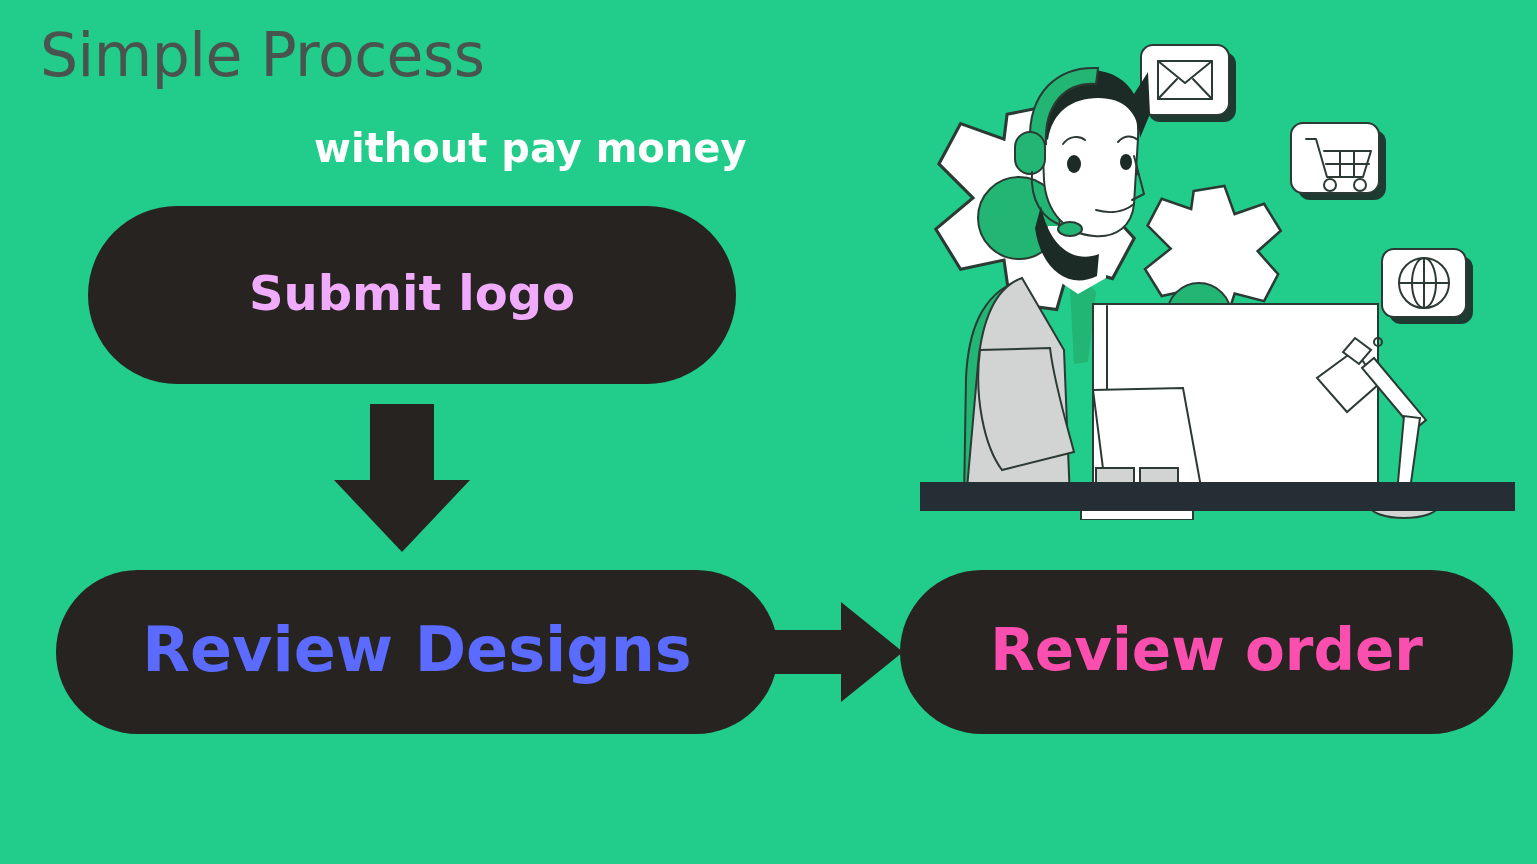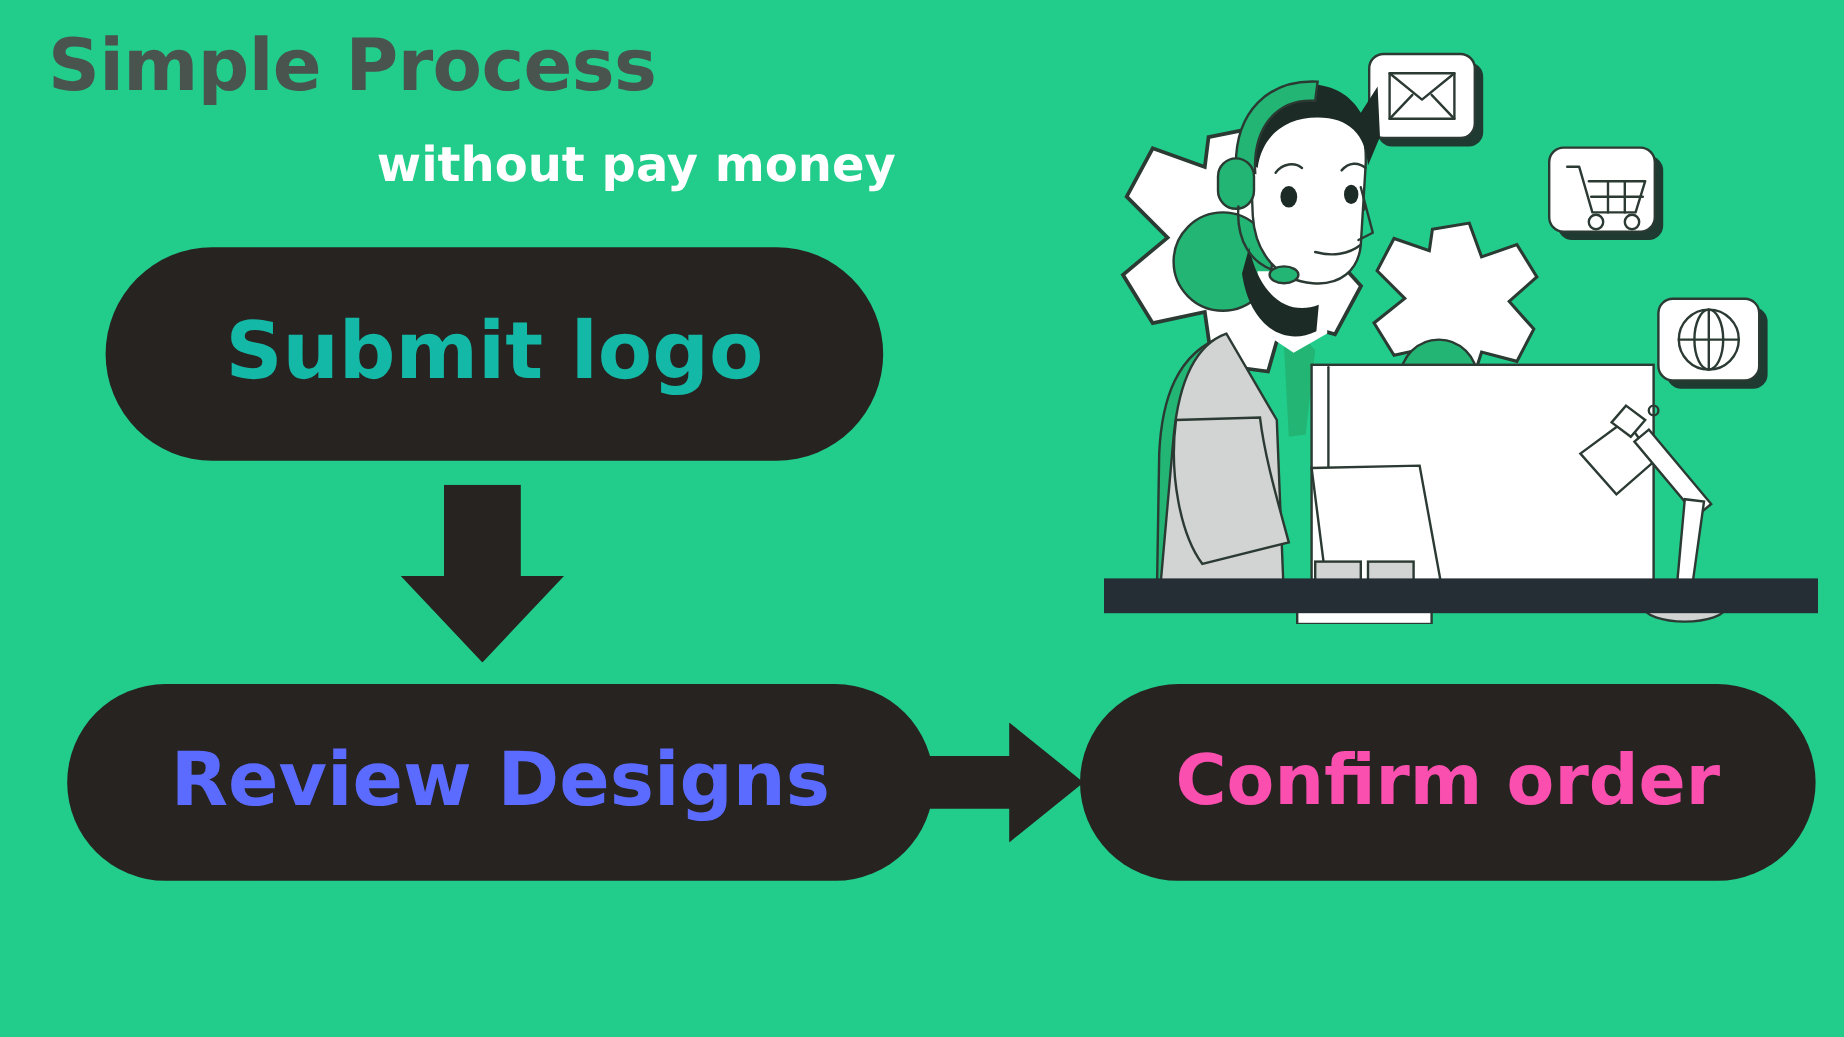--- a/index.html
+++ b/index.html
@@ -16,30 +16,30 @@
     font-family: "DejaVu Sans", sans-serif;
   }
 
   
   .title {
     position: absolute;
     left: 40px;
     top: 22px;
     font-family: "DejaVu Sans", sans-serif;
     font-size: 60px;
-    font-weight: bold;
+    font-weight: normal;
     color: #4a544e;
     letter-spacing: -0.5px;
     white-space: nowrap;
     line-height: 1.1;
   }
   .subtitle {
     position: absolute;
     left: 314px;
-    top: 115px;
+    top: 125px;
     font-family: "DejaVu Sans", sans-serif;
     font-size: 40px;
     font-weight: bold;
     color: #ffffff;
     letter-spacing: 0px;
     white-space: nowrap;
     line-height: 1.15;
   }
 
   
@@ -59,22 +59,22 @@
     line-height: 1;
   }
 
   #btn-submit {
     left: 88px;
     top: 206px;
     width: 648px;
     height: 178px;
   }
   #btn-submit .pill-label {
-    font-size: 66px;
-    color: #14b8a6;
+    font-size: 48px;
+    color: #f0abfc;
     transform: translateY(-2px);
   }
 
   #btn-review {
     left: 56px;
     top: 570px;
     width: 722px;
     height: 164px;
   }
   #btn-review .pill-label {
@@ -128,21 +128,21 @@
 
   <div class="pill" id="btn-review">
     <span class="pill-label">Review Designs</span>
   </div>
 
   <svg class="arrow-svg" id="arrow-right" viewBox="0 0 138 100">
     <polygon points="0,28 76,28 76,0 138,50 76,100 76,72 0,72" fill="#272320"></polygon>
   </svg>
 
   <div class="pill" id="btn-confirm">
-    <span class="pill-label">Confirm order</span>
+    <span class="pill-label">Review order</span>
   </div>
 
   <div id="illustration">
     <svg viewBox="0 0 637 500" xmlns="http://www.w3.org/2000/svg">
       <defs>
         <style>
           .w  { fill:#ffffff; stroke:#2b3a33; stroke-width:2; }
           .wn { fill:#ffffff; }
           .ln { fill:none; stroke:#2b3a33; stroke-width:2; stroke-linecap:round; stroke-linejoin:round; }
           .gry{ fill:#d2d3d3; stroke:#2b3a33; stroke-width:2; }

